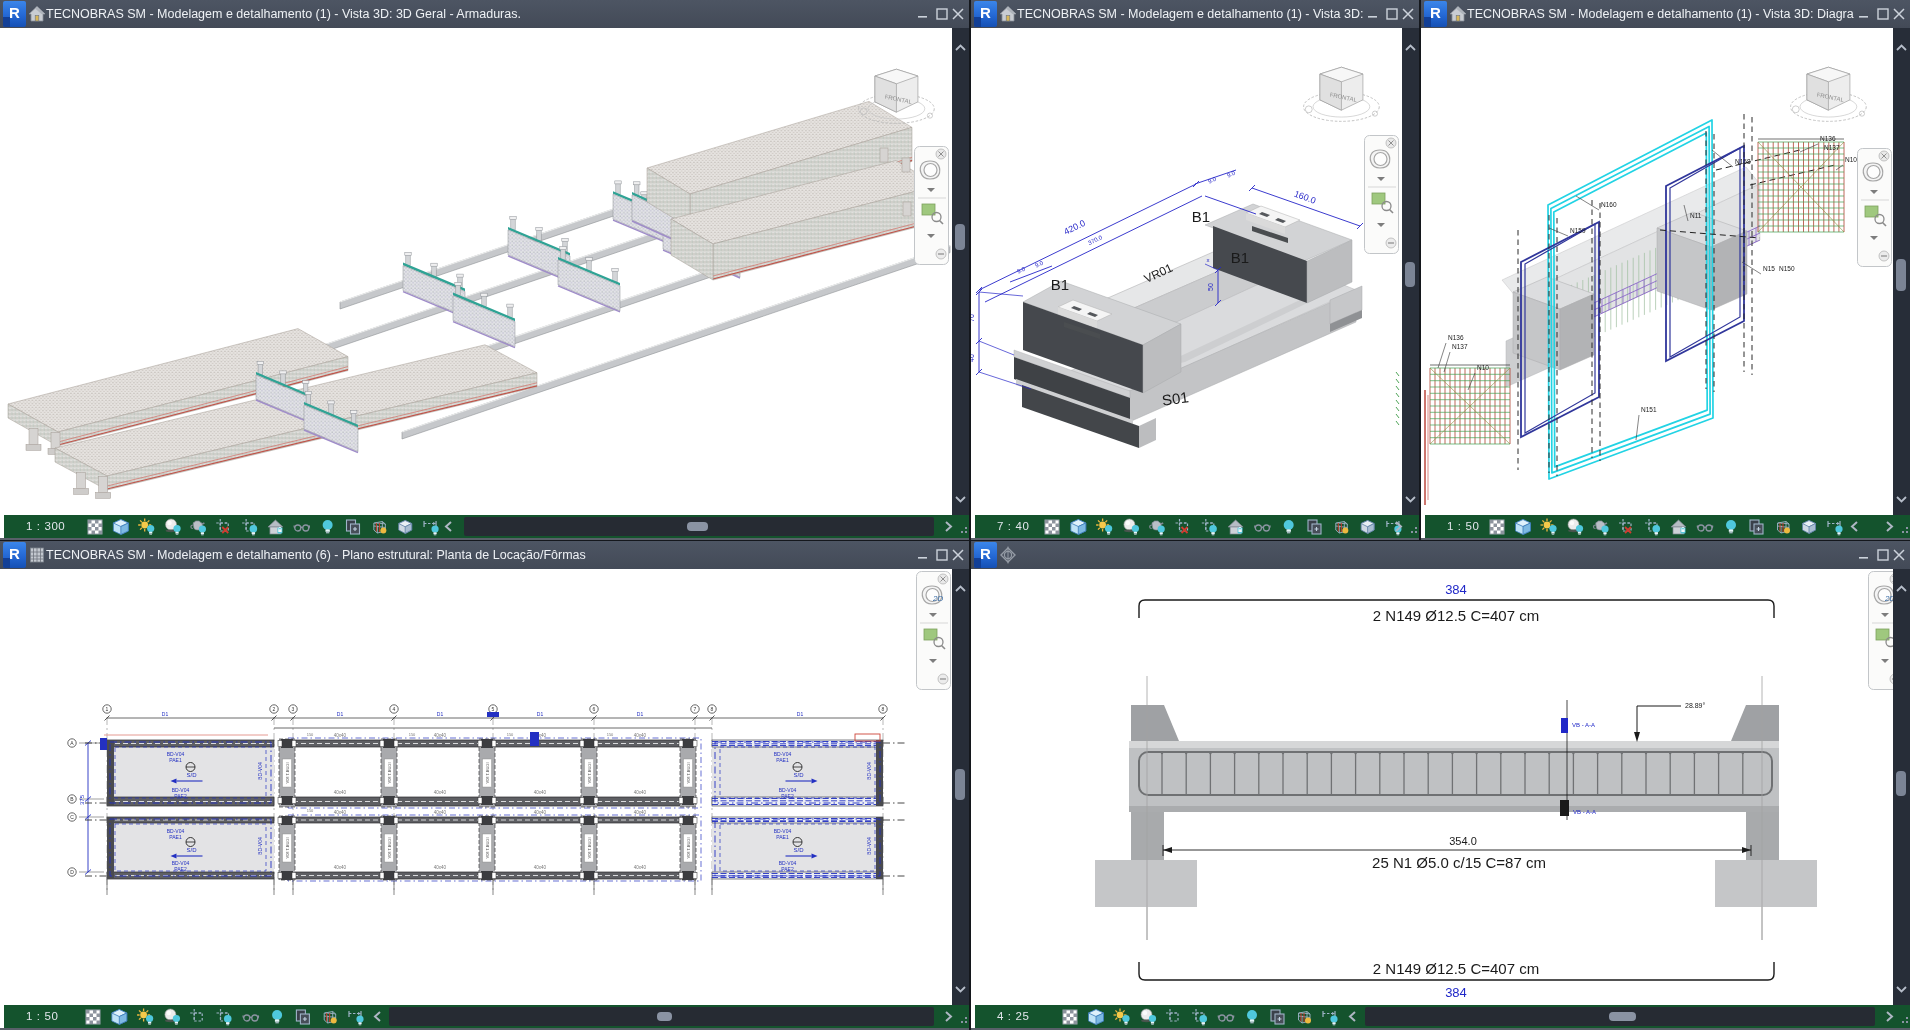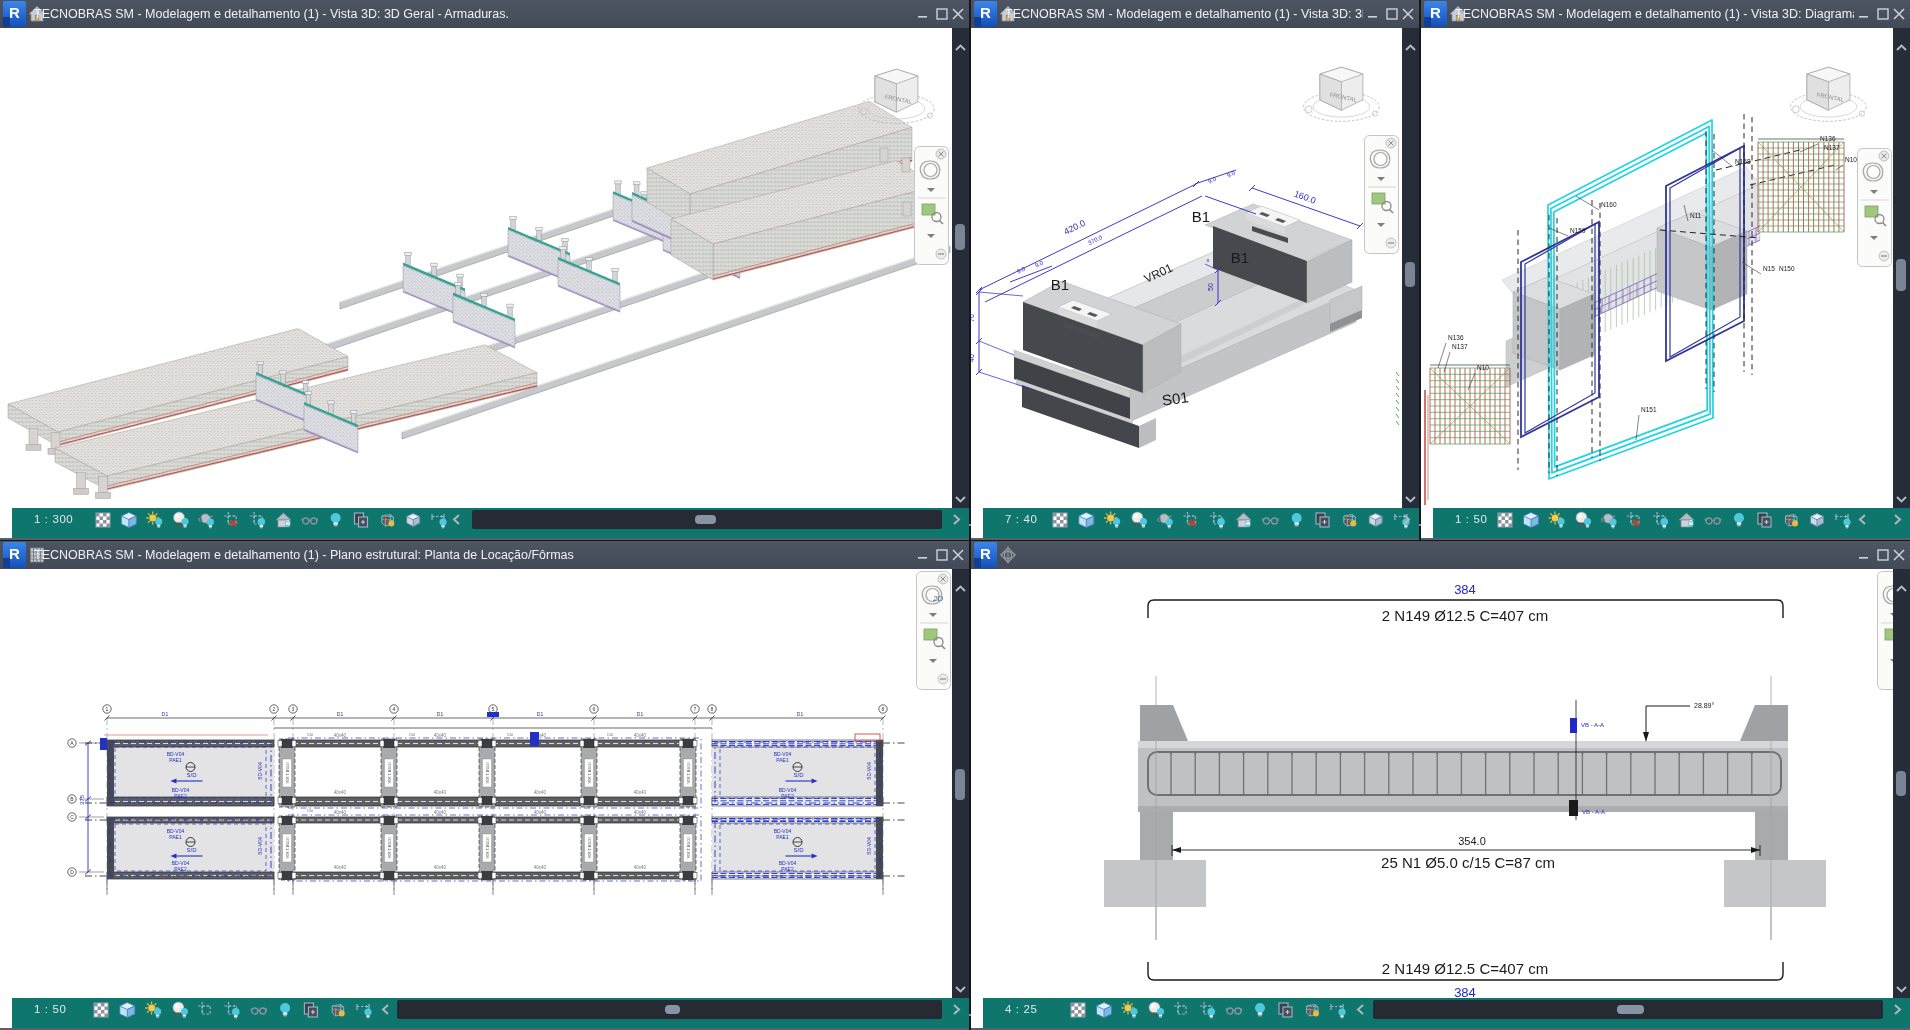--- a/index.html
+++ b/index.html
@@ -1,25 +1,25 @@
 <!DOCTYPE html>
 <html><head><meta charset="utf-8"><style>
 *{margin:0;padding:0;box-sizing:border-box}
 html,body{width:1910px;height:1030px;overflow:hidden;background:#14171c;font-family:"Liberation Sans",sans-serif}
 .win{position:absolute;background:#fff;border-bottom:2px solid #596069;box-sizing:content-box}
 .tb{position:absolute;left:0;top:0;right:0;height:28px;background:linear-gradient(#4d5563,#434a57);overflow:hidden}
-.tb .ttl{position:absolute;left:34px;top:6.5px;right:56px;overflow:hidden;font-size:12.5px;color:#eef1f5;white-space:nowrap;letter-spacing:0px}
+.tb .ttl{position:absolute;left:46px;top:6.5px;right:56px;overflow:hidden;font-size:12.5px;color:#eef1f5;white-space:nowrap;letter-spacing:0px}
 .ricon{position:absolute;left:3px;top:1px;width:23px;height:26px;background:linear-gradient(#3b86ea 0%,#2468d4 55%,#1550b4 100%);border-radius:2px;color:#fff;font-weight:bold;font-size:15px;text-align:center;line-height:24px}
 .ricon:after{content:"";position:absolute;left:0;bottom:0;width:7px;height:10px;background:#123f96;border-radius:0 0 0 2px}
 .btns{position:absolute;top:0;right:0;height:28px}
 .cv{position:absolute;background:#fff;overflow:hidden}
 .vsb{position:absolute;width:17px;background:#272d38}
 .vsb .th{position:absolute;left:3px;width:10px;background:#7b8495;border-radius:4px}
 .arr{position:absolute;left:0px;width:17px;height:14px;color:#aeb6c3;font-size:10px;text-align:center;line-height:14px}
-.bar{position:absolute;left:12px;right:0;bottom:0;height:30px;background:#0f766e;color:#e2e6ec}
+.bar{position:absolute;left:4px;right:0;bottom:0;height:23px;background:#14532d;color:#e2e6ec}
 .bar .sc{position:absolute;left:22px;top:5px;font-size:11.5px;letter-spacing:0.6px}
 .bar svg{position:absolute;top:0;left:0}
 .hsb{position:absolute;top:2px;height:19px;background:#262b33;border-radius:2px}
 .hsb .th{position:absolute;top:5px;height:9px;background:#8a93a3;border-radius:4px}
 </style></head>
 <body>
 
 <svg width="0" height="0" style="position:absolute">
 <defs>
 <pattern id="stip" width="3.5" height="3.5" patternUnits="userSpaceOnUse">
@@ -820,21 +820,21 @@
         </g>
       </svg>
     </div>
 </div>
 <div class="win" style="left:0px;top:541px;width:969px;height:487px">
 <div class="tb">
       <span class="ricon">R</span>
       <svg style="position:absolute;left:28px;top:5px" width="18" height="18">
         <use href="#ic-plan" width="18" height="18"></use>
       </svg>
-      <span class="ttl">TECNOBRAS SM - Modelagem e detalhamento (1) - Plano estrutural: Planta de Locação/Fôrmas</span>
+      <span class="ttl">TECNOBRAS SM - Modelagem e detalhamento (6) - Plano estrutural: Planta de Locação/Fôrmas</span>
       <span class="btns">
 <svg style="position:absolute;right:38px;top:0" width="16" height="28">
           <rect x="3" y="16" width="9" height="1.6" fill="#ccd2db"></rect>
         </svg>
 <svg style="position:absolute;right:19px;top:0" width="16" height="28">
           <rect x="3" y="9" width="10" height="10" fill="none" stroke="#ccd2db" stroke-width="1.4"></rect>
         </svg>
 <svg style="position:absolute;right:3px;top:0" width="16" height="28">
           <path d="M3 9 l10 10 M13 9 l-10 10" stroke="#ccd2db" stroke-width="1.5"></path>
         </svg>
@@ -1193,21 +1193,21 @@
           <rect x="3" y="16" width="9" height="1.6" fill="#ccd2db"></rect>
         </svg>
 <svg style="position:absolute;right:19px;top:0" width="16" height="28">
           <rect x="3" y="9" width="10" height="10" fill="none" stroke="#ccd2db" stroke-width="1.4"></rect>
         </svg>
 <svg style="position:absolute;right:3px;top:0" width="16" height="28">
           <path d="M3 9 l10 10 M13 9 l-10 10" stroke="#ccd2db" stroke-width="1.5"></path>
         </svg>
       </span>
     </div>
-<div class="cv" style="left:16px;top:28px;width:922px;height:436px">
+<div class="cv" style="left:7px;top:28px;width:922px;height:436px">
       <svg width="922" height="438" style="position:absolute;left:0;top:0">
         <line x1="169.0" y1="107.0" x2="169.0" y2="371.0" stroke="#b4b4b4" stroke-width="1"></line>
         <line x1="784.0" y1="107.0" x2="784.0" y2="371.0" stroke="#b4b4b4" stroke-width="1"></line>
         <rect x="117" y="291" width="102" height="47" fill="#c5c6c8"></rect>
         <rect x="737" y="291" width="102" height="47" fill="#c5c6c8"></rect>
         <rect x="153" y="243" width="33" height="48" fill="#a8aaac"></rect>
         <rect x="768" y="243" width="33" height="48" fill="#a8aaac"></rect>
         <polygon points="153.0,136.0 186.0,136.0 201.0,172.0 153.0,172.0" fill="#9fa1a4"></polygon>
         <polygon points="768.0,136.0 801.0,136.0 801.0,172.0 753.0,172.0" fill="#9fa1a4"></polygon>
         <rect x="151" y="172" width="650" height="71" fill="#bfc1c3"></rect>

